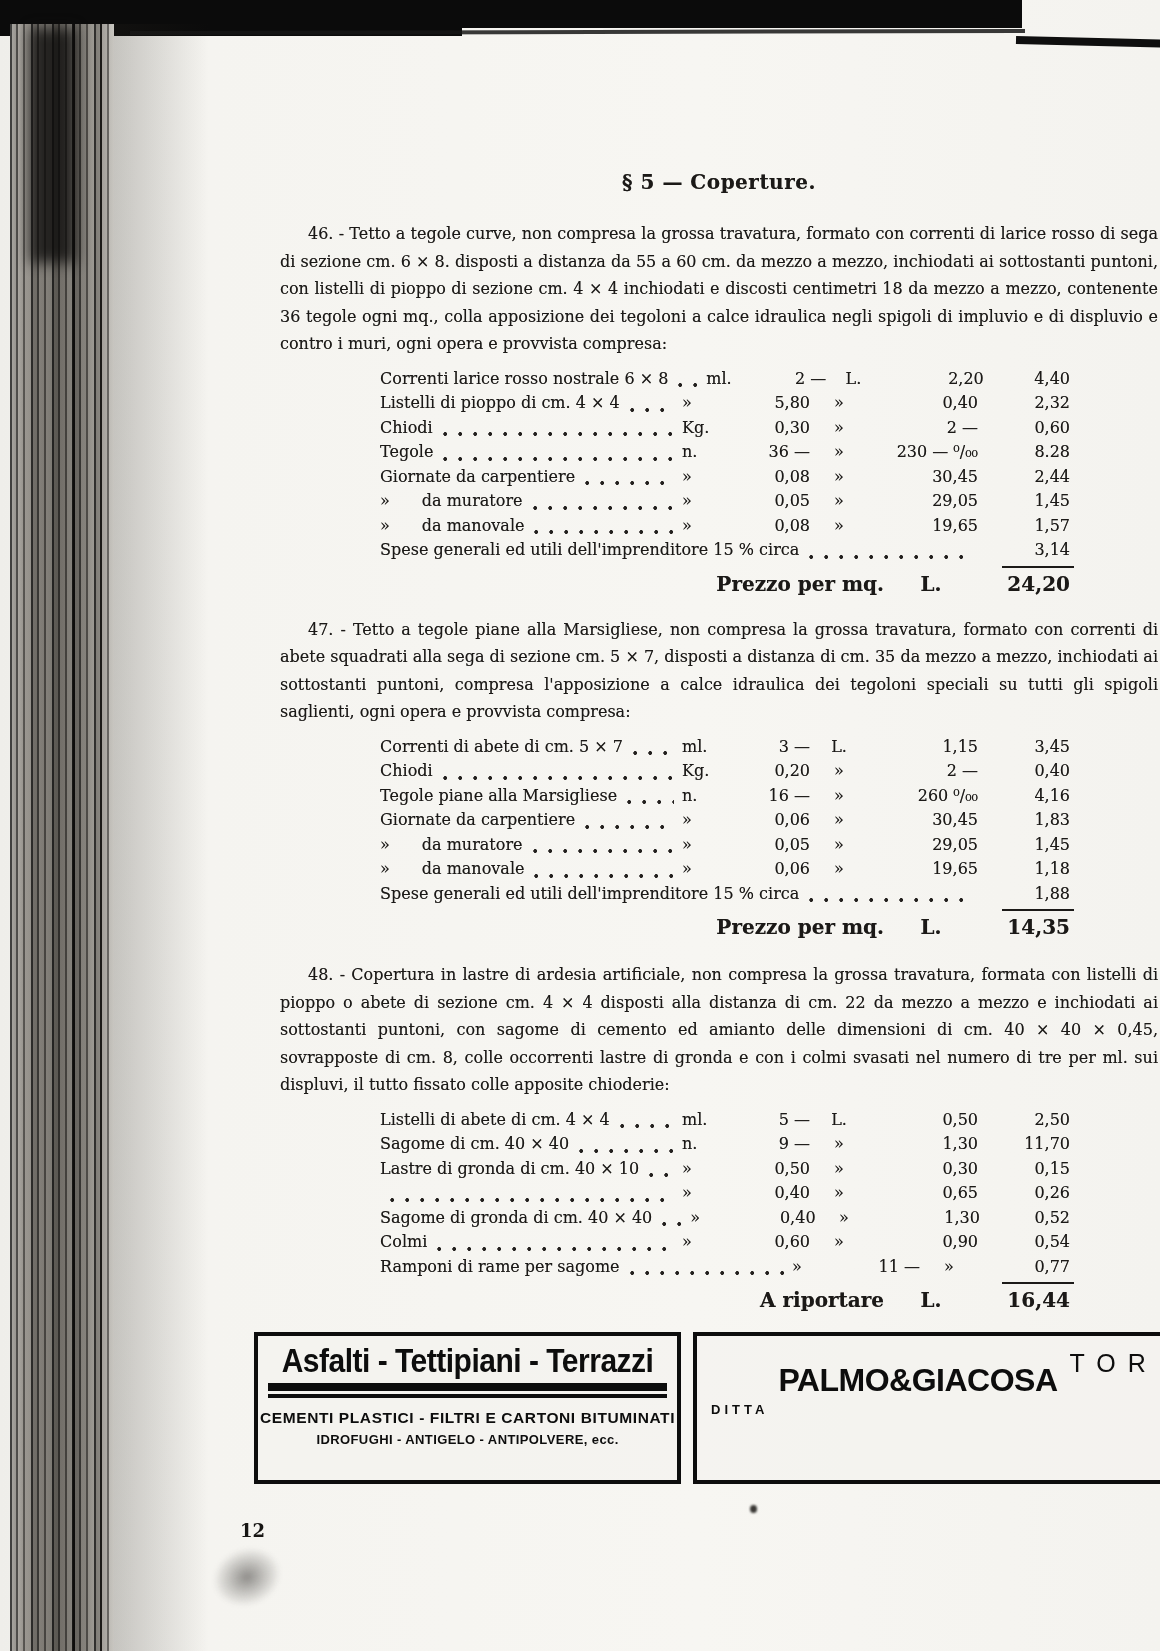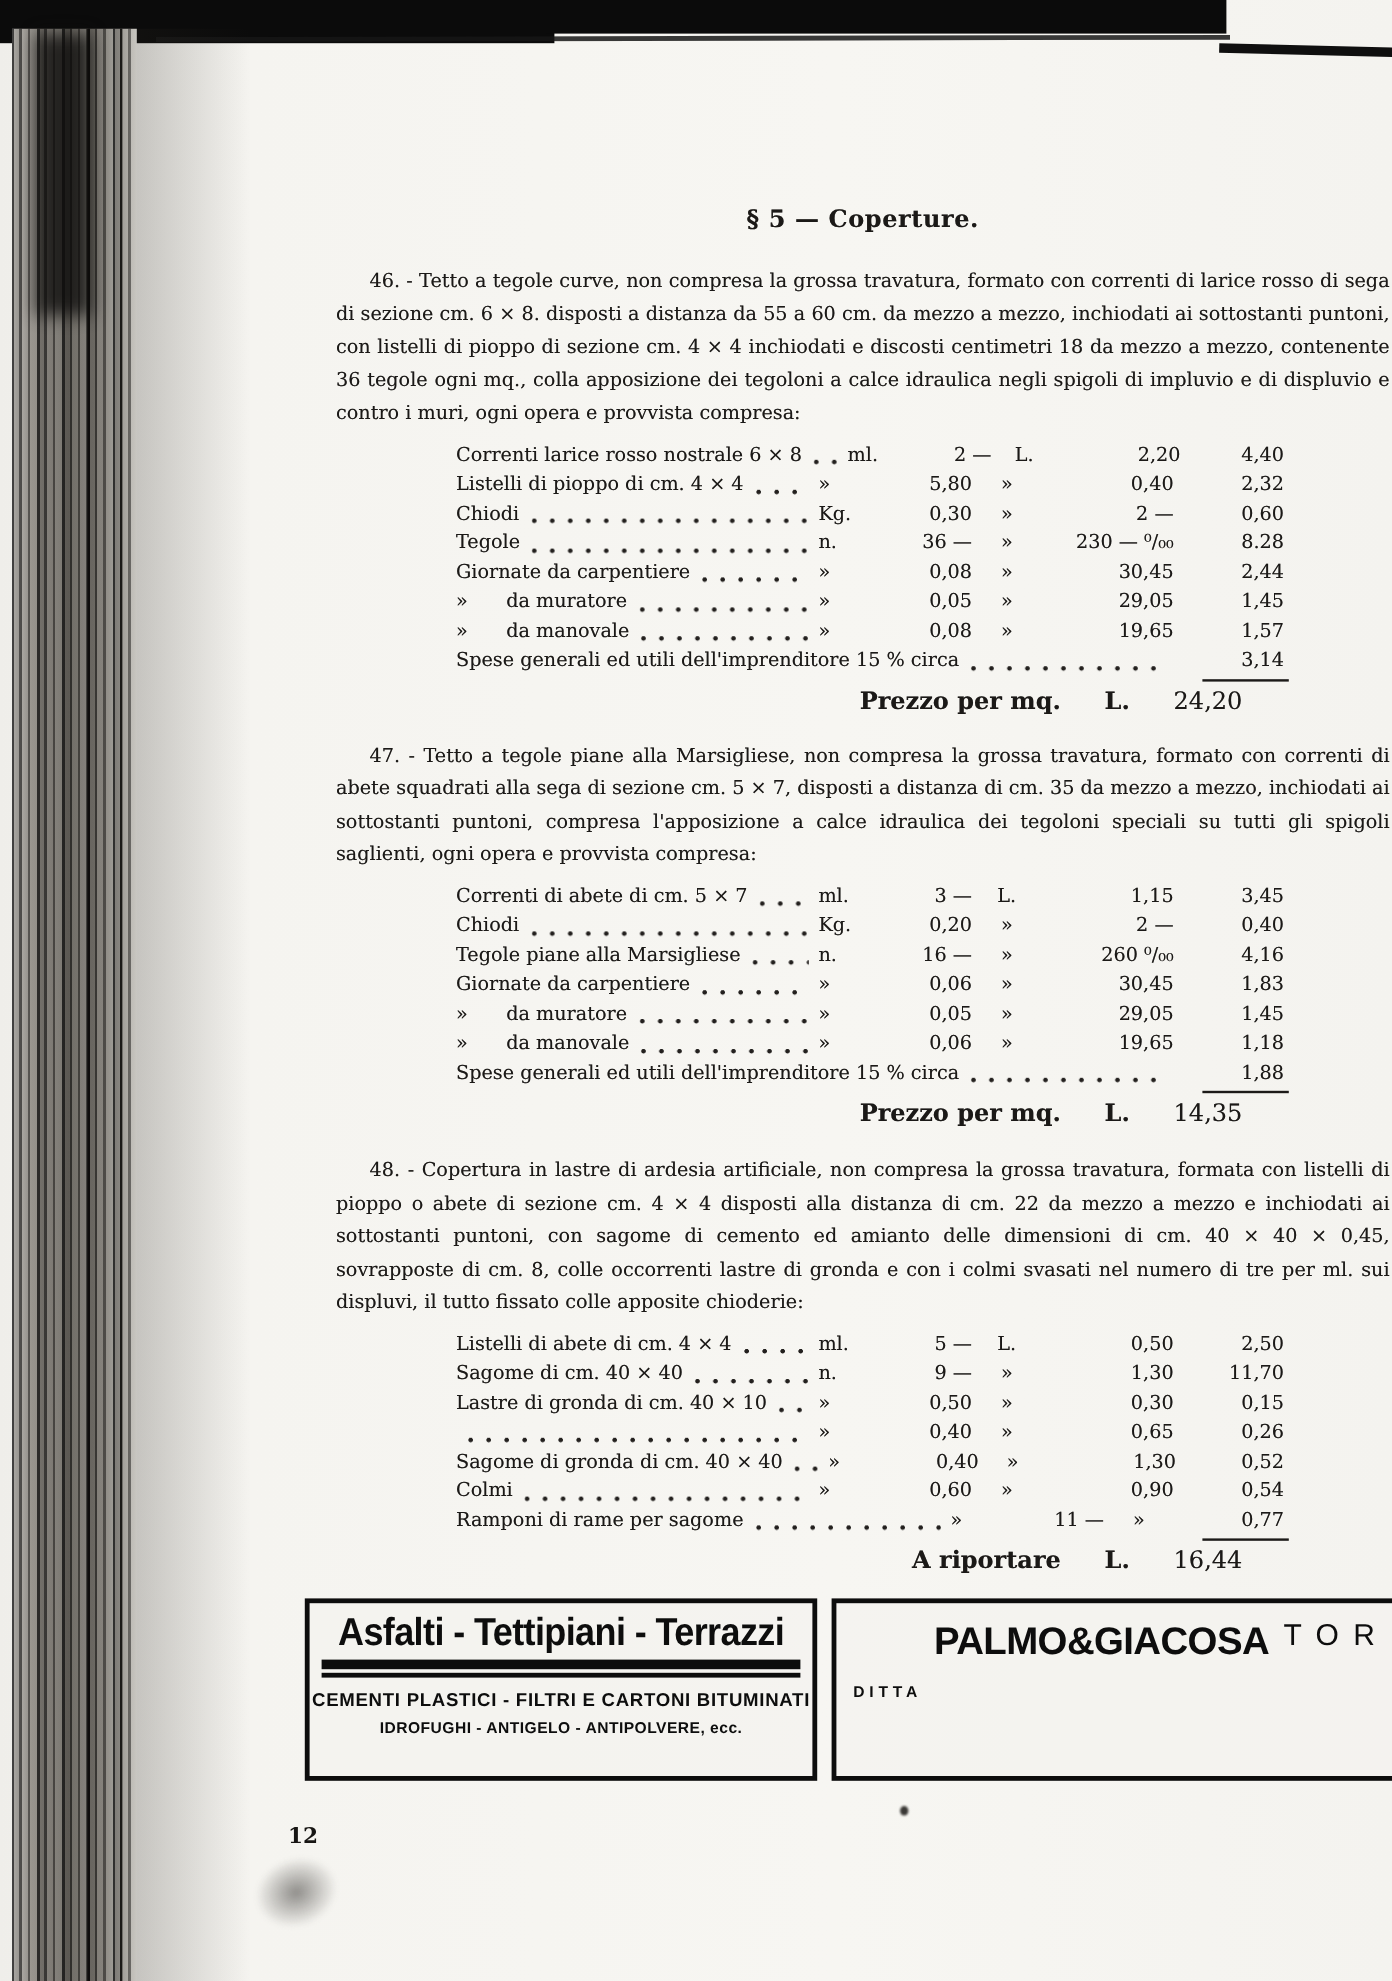--- a/index.html
+++ b/index.html
@@ -50,40 +50,40 @@
   .t-qty { width:78px; text-align:right; }
   .t-pre { width:58px; text-align:center; }
   .t-price { width:110px; text-align:right; white-space:nowrap; }
   .t-total { width:92px; text-align:right; }
   .ruled { position:relative; }
   .ruled::after { content:""; position:absolute; right:-4px; bottom:-5px; width:72px; height:2px; background:#1c1a18; }
   .tfoot { display:flex; align-items:baseline; justify-content:flex-end; padding-right:88px;
     font-size:20px; line-height:24px; margin:9px 0 20px 0;gap:24px; }
   .tfoot .f-label { font-weight:bold; }
   .tfoot .f-cur { width:46px; text-align:center; font-weight:bold; }
-  .tfoot .f-val { width:92px; text-align:left; font-weight:normal; }
+  .tfoot .f-val { width:92px; text-align:right; font-weight:bold; }
 
   
   .ads { position:absolute; left:254px; top:1332px; width:844px; height:152px; display:flex; gap:12px;
     font-family:"Liberation Sans","DejaVu Sans",sans-serif; color:#0d0d0d; }
   .ad-left { width:508px; box-sizing:border-box; border:4px solid #0d0d0d; background:rgba(243,242,238,.6);
     padding:8px 2px 6px; display:flex; flex-direction:column; align-items:center; }
   .ad-title { font-size:30px; font-weight:bold; letter-spacing:-.5px; white-space:nowrap;
     transform:scaleY(1.08); }
   .ad-rule1 { width:96%; height:8px; background:#0d0d0d; margin-top:5px; }
   .ad-rule2 { width:96%; height:4px; background:#0d0d0d; margin-top:3px; }
   .ad-line2 { font-size:15.5px; font-weight:bold; letter-spacing:.6px; margin-top:11px; white-space:nowrap; }
   .ad-line3 { font-size:19px; font-weight:bold; font-style:italic; letter-spacing:1.5px; margin-top:9px; white-space:nowrap; }
   .ad-line4 { font-size:13px; font-weight:bold; letter-spacing:.4px; margin-top:5px; white-space:nowrap; }
   .ad-right { flex:1; box-sizing:border-box; border:4px solid #0d0d0d; background:rgba(243,242,238,.6);
     padding:10px 14px 8px; display:flex; flex-direction:row; }
   .ditta-row { display:flex; align-items:center; gap:10px; }
   .ditta-label { font-size:13px; font-weight:bold; letter-spacing:4px; }
   .ditta-rule { flex:1; height:2.5px; background:#111; margin-top:2px; }
-  .ad-name { font-size:32px; font-weight:bold; letter-spacing:-.5px; margin-top:3px; white-space:nowrap; }
+  .ad-name { font-size:32px; font-weight:bold; letter-spacing:-.5px; margin-top:16px; white-space:nowrap; }
   .ad-city { font-size:25px; letter-spacing:12px; text-align:center; margin-top:3px; text-indent:12px; }
   .ad-addr { font-size:14.5px; font-weight:bold; margin-top:auto; white-space:nowrap; }
 
   .page-num { position:absolute; left:240px; top:1520px; font-size:18px; font-weight:bold;
     font-family:"DejaVu Serif",serif; color:#171513; }
 </style>
 </head>
 <body>
 
 <div class="scan">

